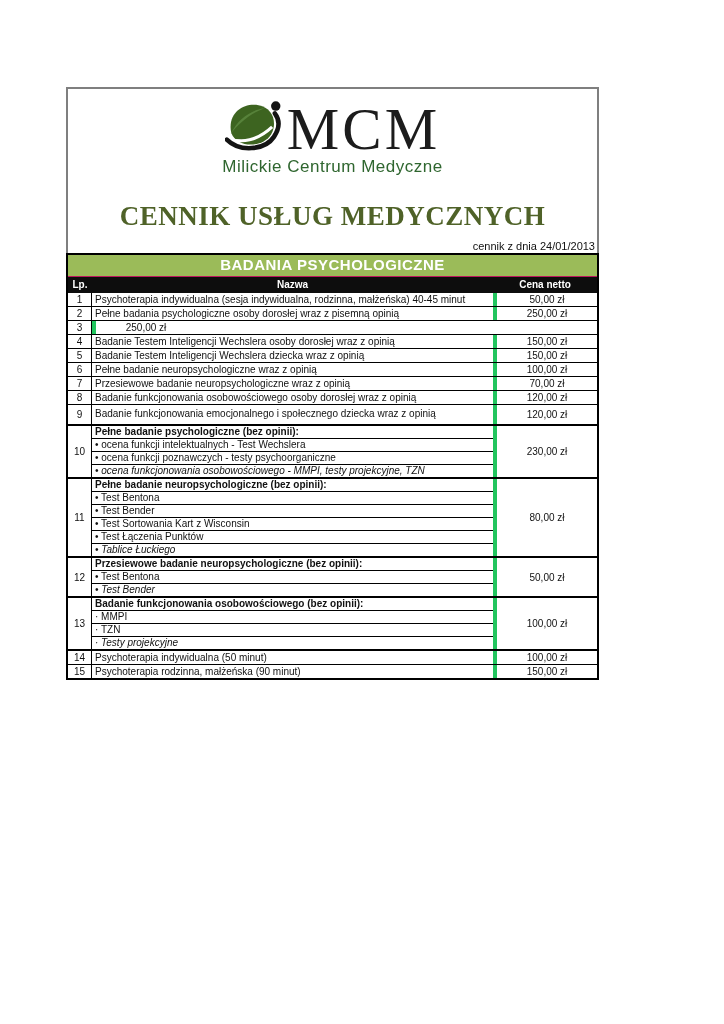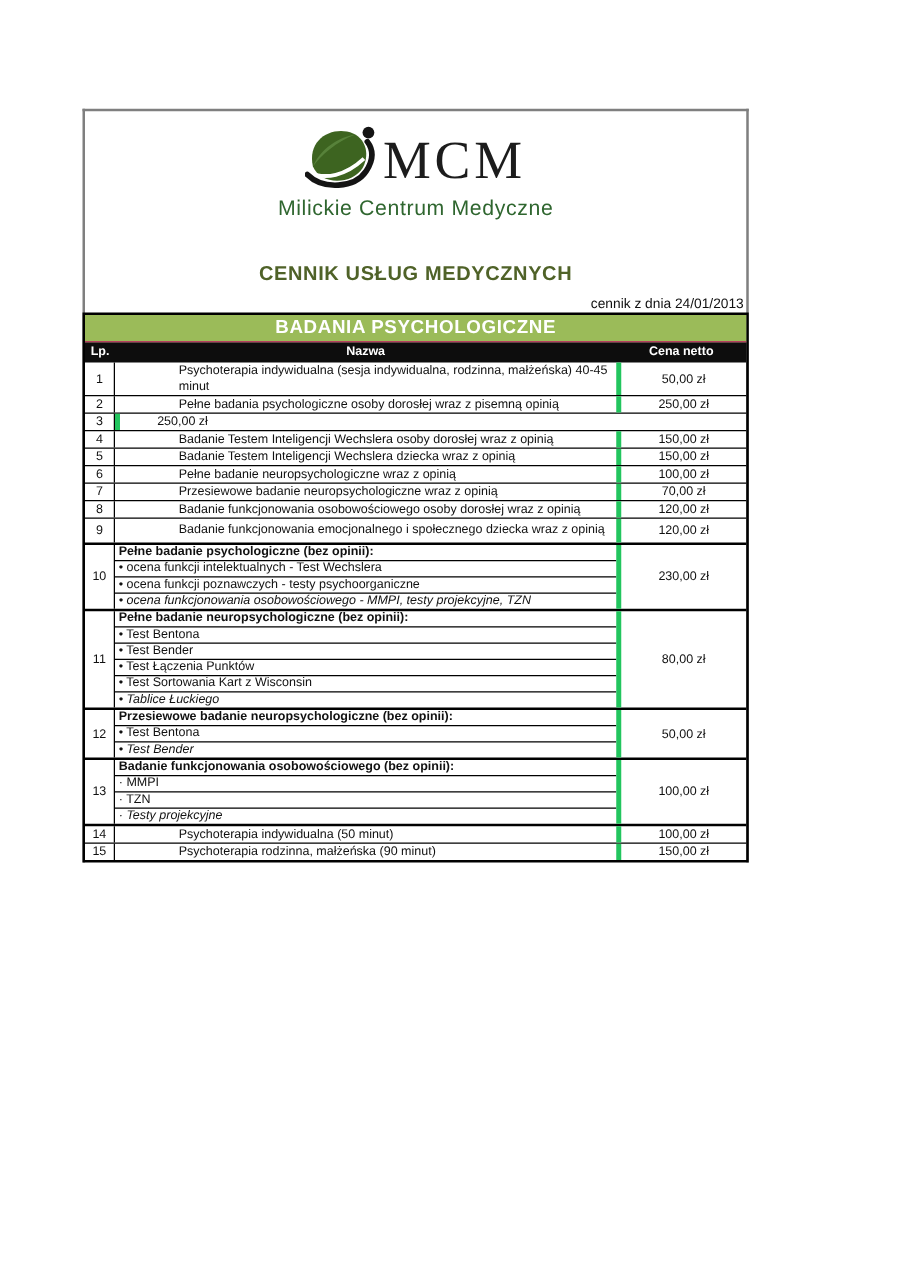--- a/index.html
+++ b/index.html
@@ -10,33 +10,34 @@
   .doc {
     position:absolute; left:66px; top:87px; width:533px;
     border:2px solid #7f7f7f; border-bottom:none; background:#fff;
   }
 
   
   .logo-wrap { padding-top:8px; text-align:center; }
   .logo-row { display:flex; align-items:flex-end; justify-content:center; gap:4px; }
   .logo-mark { width:58px; height:58px; }
   .logo-acronym {
-    font-size:43px; line-height:52px; letter-spacing:3px;
+    font-size:59px; line-height:52px; letter-spacing:3px;
     color:#1c1c1c; font-family:"Liberation Serif", serif;
   }
   .logo-subtitle {
     margin-top:2px; font-size:17px; letter-spacing:0.5px;
     color:#2f662f;
   }
 
   
   .title {
-    margin-top:34px; text-align:center;
-    font-size:16px; font-weight:bold; letter-spacing:0.5px;
+    margin-top:24px; text-align:center;
+    font-size:27px; font-weight:bold; letter-spacing:0.5px;
     color:#4f6228;
+    font-family:Liberation Serif, serif;
   }
   .date-note {
     margin-top:8px; margin-bottom:1px;
     text-align:right; padding-right:2px;
     font-size:11px; font-weight:normal; color:#111;
   }
 
   
   .price-table { margin:0 -2px; border:2px solid #000; border-top:2px solid #000; }
   .band {
@@ -51,21 +52,21 @@
   .thead .h-lp   { flex:0 0 24px; text-align:center; }
   .thead .h-name { flex:1; text-align:center; }
   .thead .h-price{ flex:0 0 104px; text-align:center; }
 
   .trow { display:flex; border-top:1px solid #000; font-size:10px; line-height:13px; color:#111; }
   .trow.group, .trow.after-group { border-top:2px solid #000; }
   .c-lp {
     flex:0 0 24px; border-right:1px solid #000;
     display:flex; align-items:center; justify-content:center;
   }
-  .c-name { flex:1; padding:0 3px; display:flex; align-items:center;margin-left:48px; }
+  .c-name { flex:1; padding:0 3px; display:flex; align-items:center; }
   .c-price {
     flex:0 0 104px; border-left:4px solid #22c55e;
     display:flex; align-items:center; justify-content:center;
   }
   .row-tall .c-name { padding:2px 3px 3px; }
   .row-tall { line-height:14px; }
 
   .c-name-group { flex:1; display:flex; flex-direction:column; justify-content:center; }
   .gline { padding:0 3px; line-height:12px; border-bottom:1px solid #000; }
   .gline:last-child { border-bottom:none;font-style:italic; }
@@ -158,22 +159,22 @@
         </div>
         <div class="c-price">230,00 zł</div>
       </div>
 
       <div class="trow group">
         <div class="c-lp">11</div>
         <div class="c-name-group">
           <div class="gline ghead">Pełne badanie neuropsychologiczne (bez opinii):</div>
           <div class="gline">• Test Bentona</div>
           <div class="gline">• Test Bender</div>
+          <div class="gline">• Test Sortowania Kart z Wisconsin</div>
           <div class="gline">• Test Łączenia Punktów</div>
-          <div class="gline">• Test Sortowania Kart z Wisconsin</div>
           <div class="gline">• Tablice Łuckiego</div>
         </div>
         <div class="c-price">80,00 zł</div>
       </div>
 
       <div class="trow group">
         <div class="c-lp">12</div>
         <div class="c-name-group">
           <div class="gline ghead">Przesiewowe badanie neuropsychologiczne (bez opinii):</div>
           <div class="gline">• Test Bentona</div>

